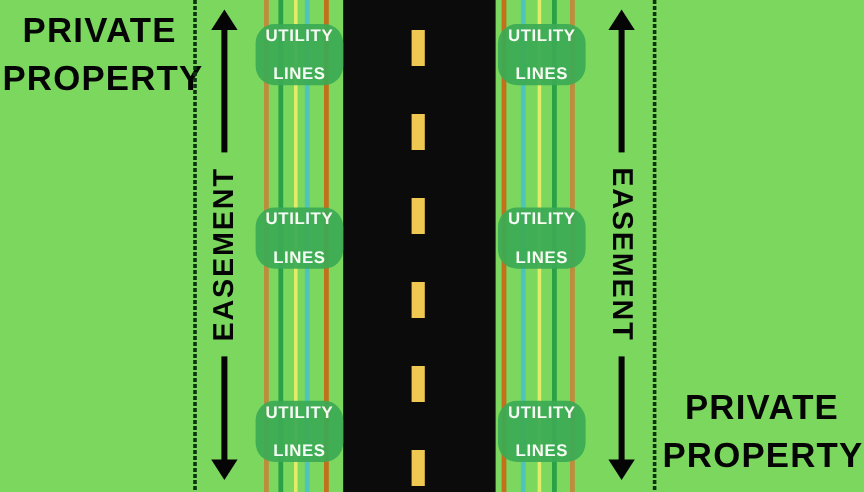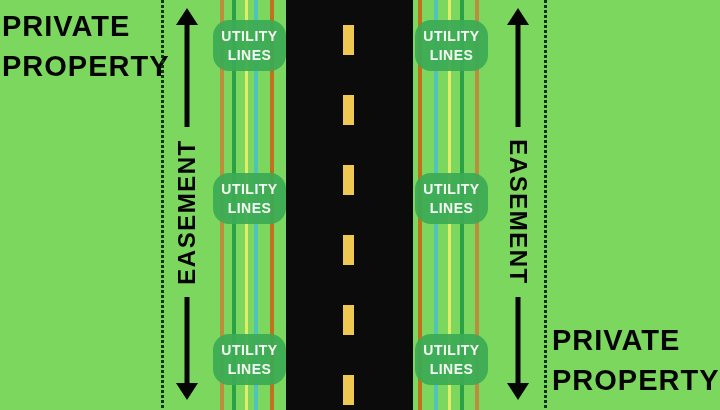--- a/index.html
+++ b/index.html
@@ -7,21 +7,21 @@
     position:relative;
     width:720px;height:410px;
     overflow:hidden;
     background:var(--bg,#7bd75e);
     font-family:"Liberation Sans", sans-serif;
     -webkit-font-smoothing:antialiased;
   }
   
   .pp{
     position:absolute;
-    text-align:left;
+    text-align:center;
     font-weight:700;
     font-size:29px;
     line-height:40px;
     letter-spacing:1px;
     color:var(--ink,#050505);
   }
   .pp-left{left:2px;top:6px;width:162px;}
   .pp-right{left:552px;top:320px;width:166px;}
   
   .boundary{
@@ -70,21 +70,21 @@
     background:repeating-linear-gradient(180deg,
       transparent 0 25px,
       var(--dash,#eec851) 25px 55px,
       transparent 55px 70px);
   }
   
   .badge{
     position:absolute;width:73px;height:51px;z-index:3;
     background:var(--badge,#3cab55);
     border-radius:16px;
-    display:flex;flex-direction:column;align-items:center;justify-content:center;
+    display:flex;flex-direction:column;align-items:center;justify-content:space-between;
     color:var(--badge-text,#ffffff);
     font-weight:700;font-size:14px;line-height:19px;letter-spacing:0.5px;
     opacity:0.93;
   }
   .b-l{left:213px;} .b-r{left:415px;}
   .row1{top:20px;} .row2{top:173px;} .row3{top:334px;}
 </style>
 </head>
 <body>
 

